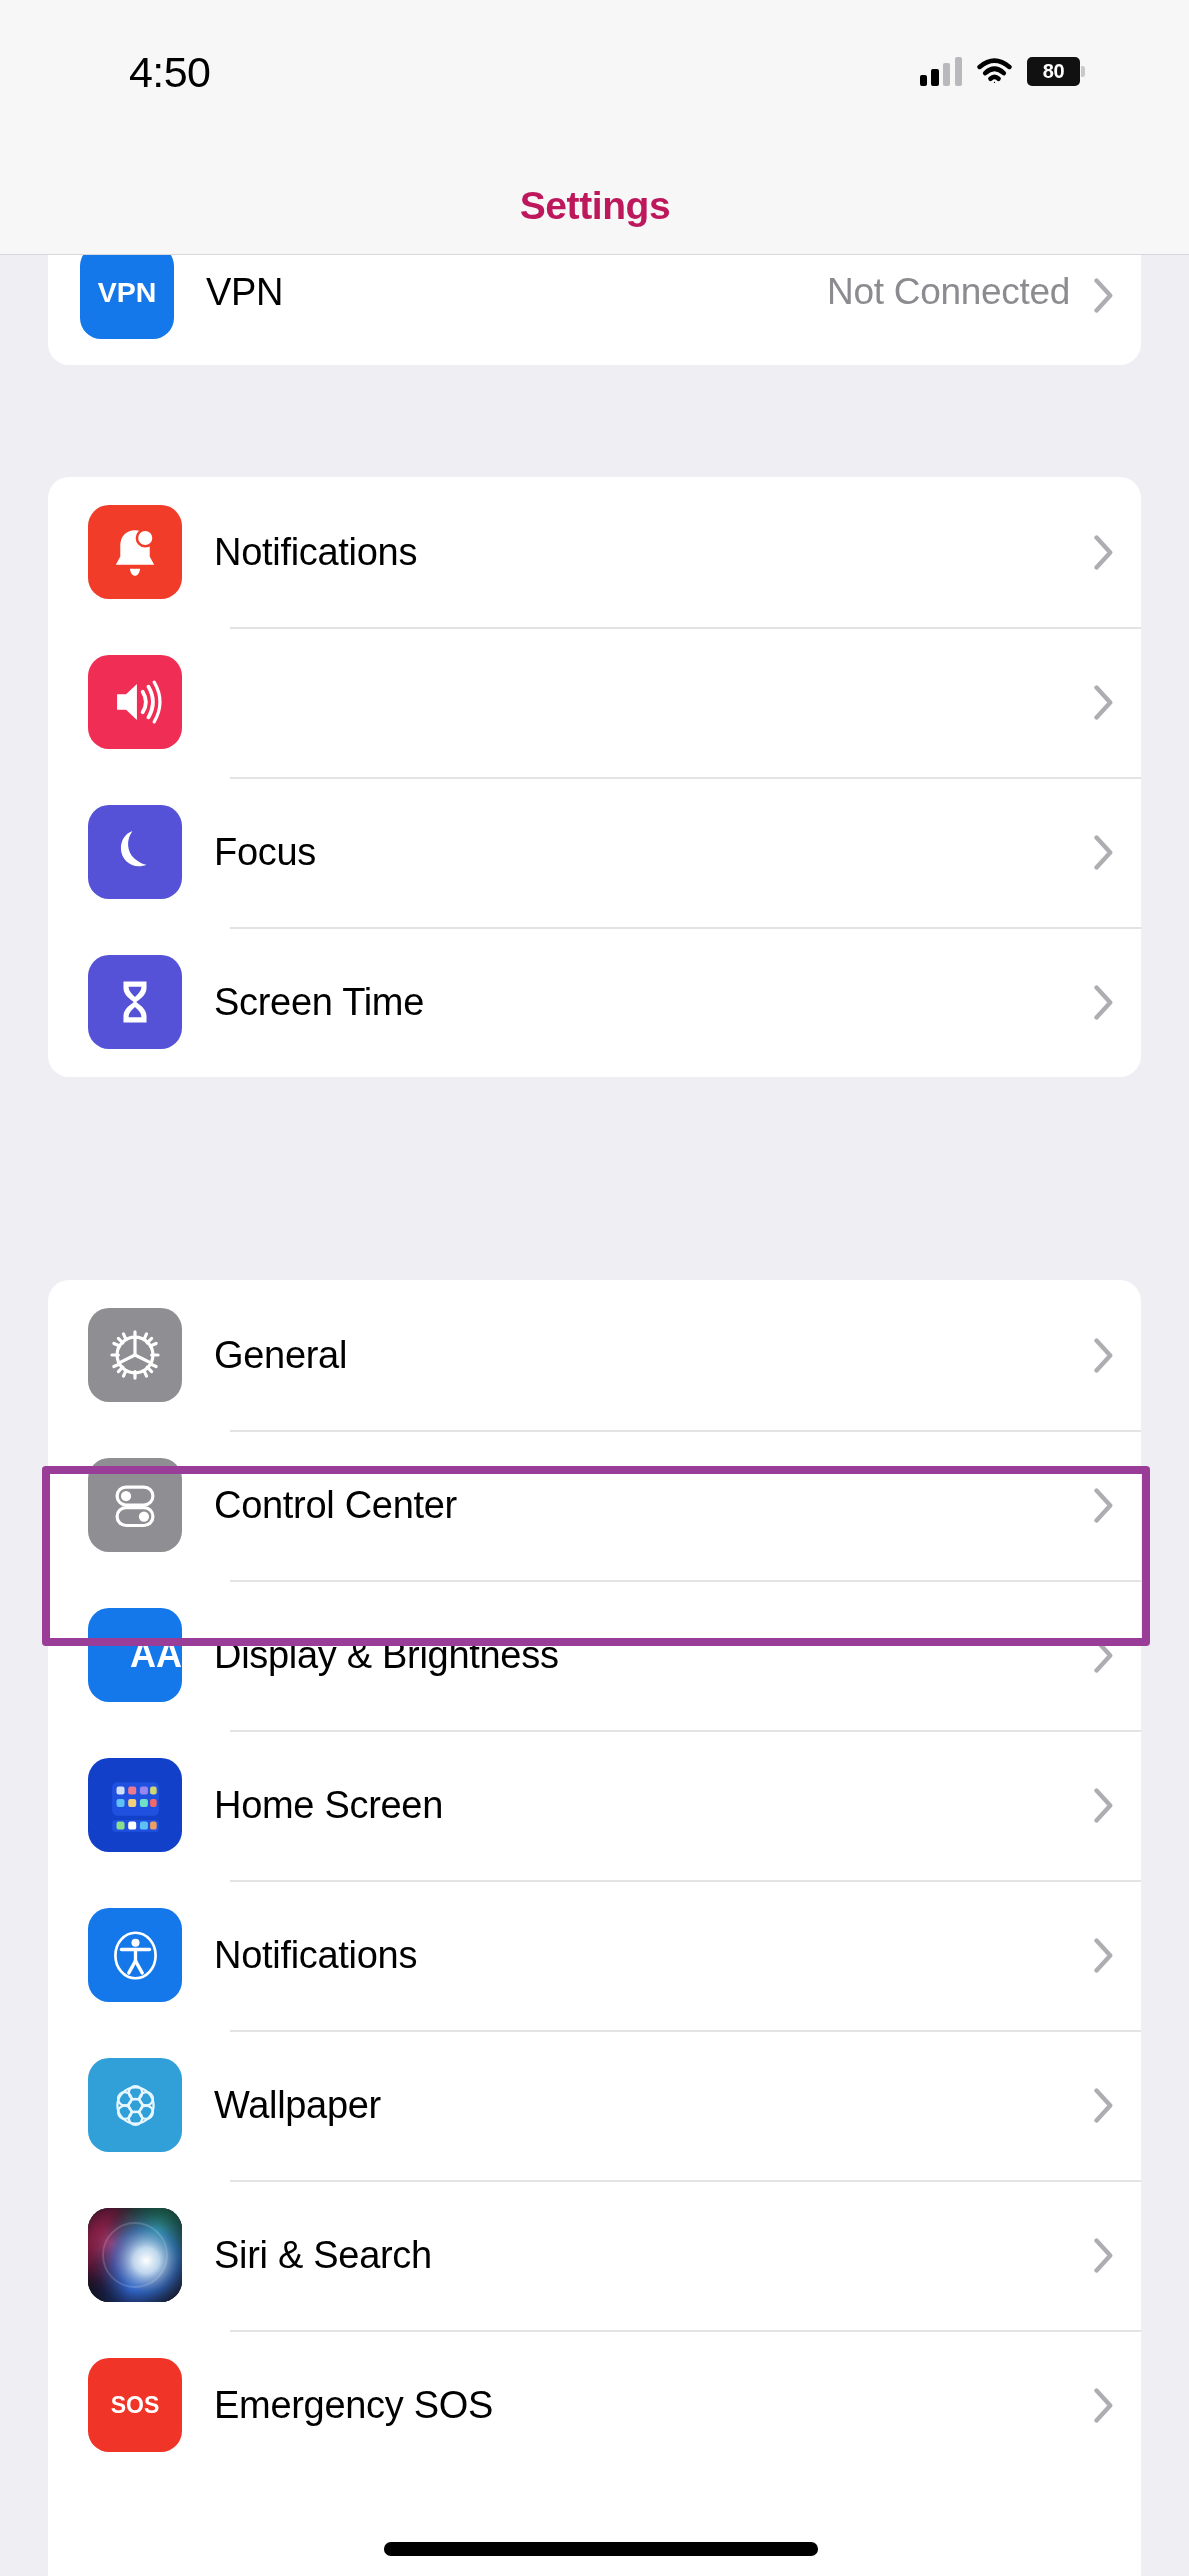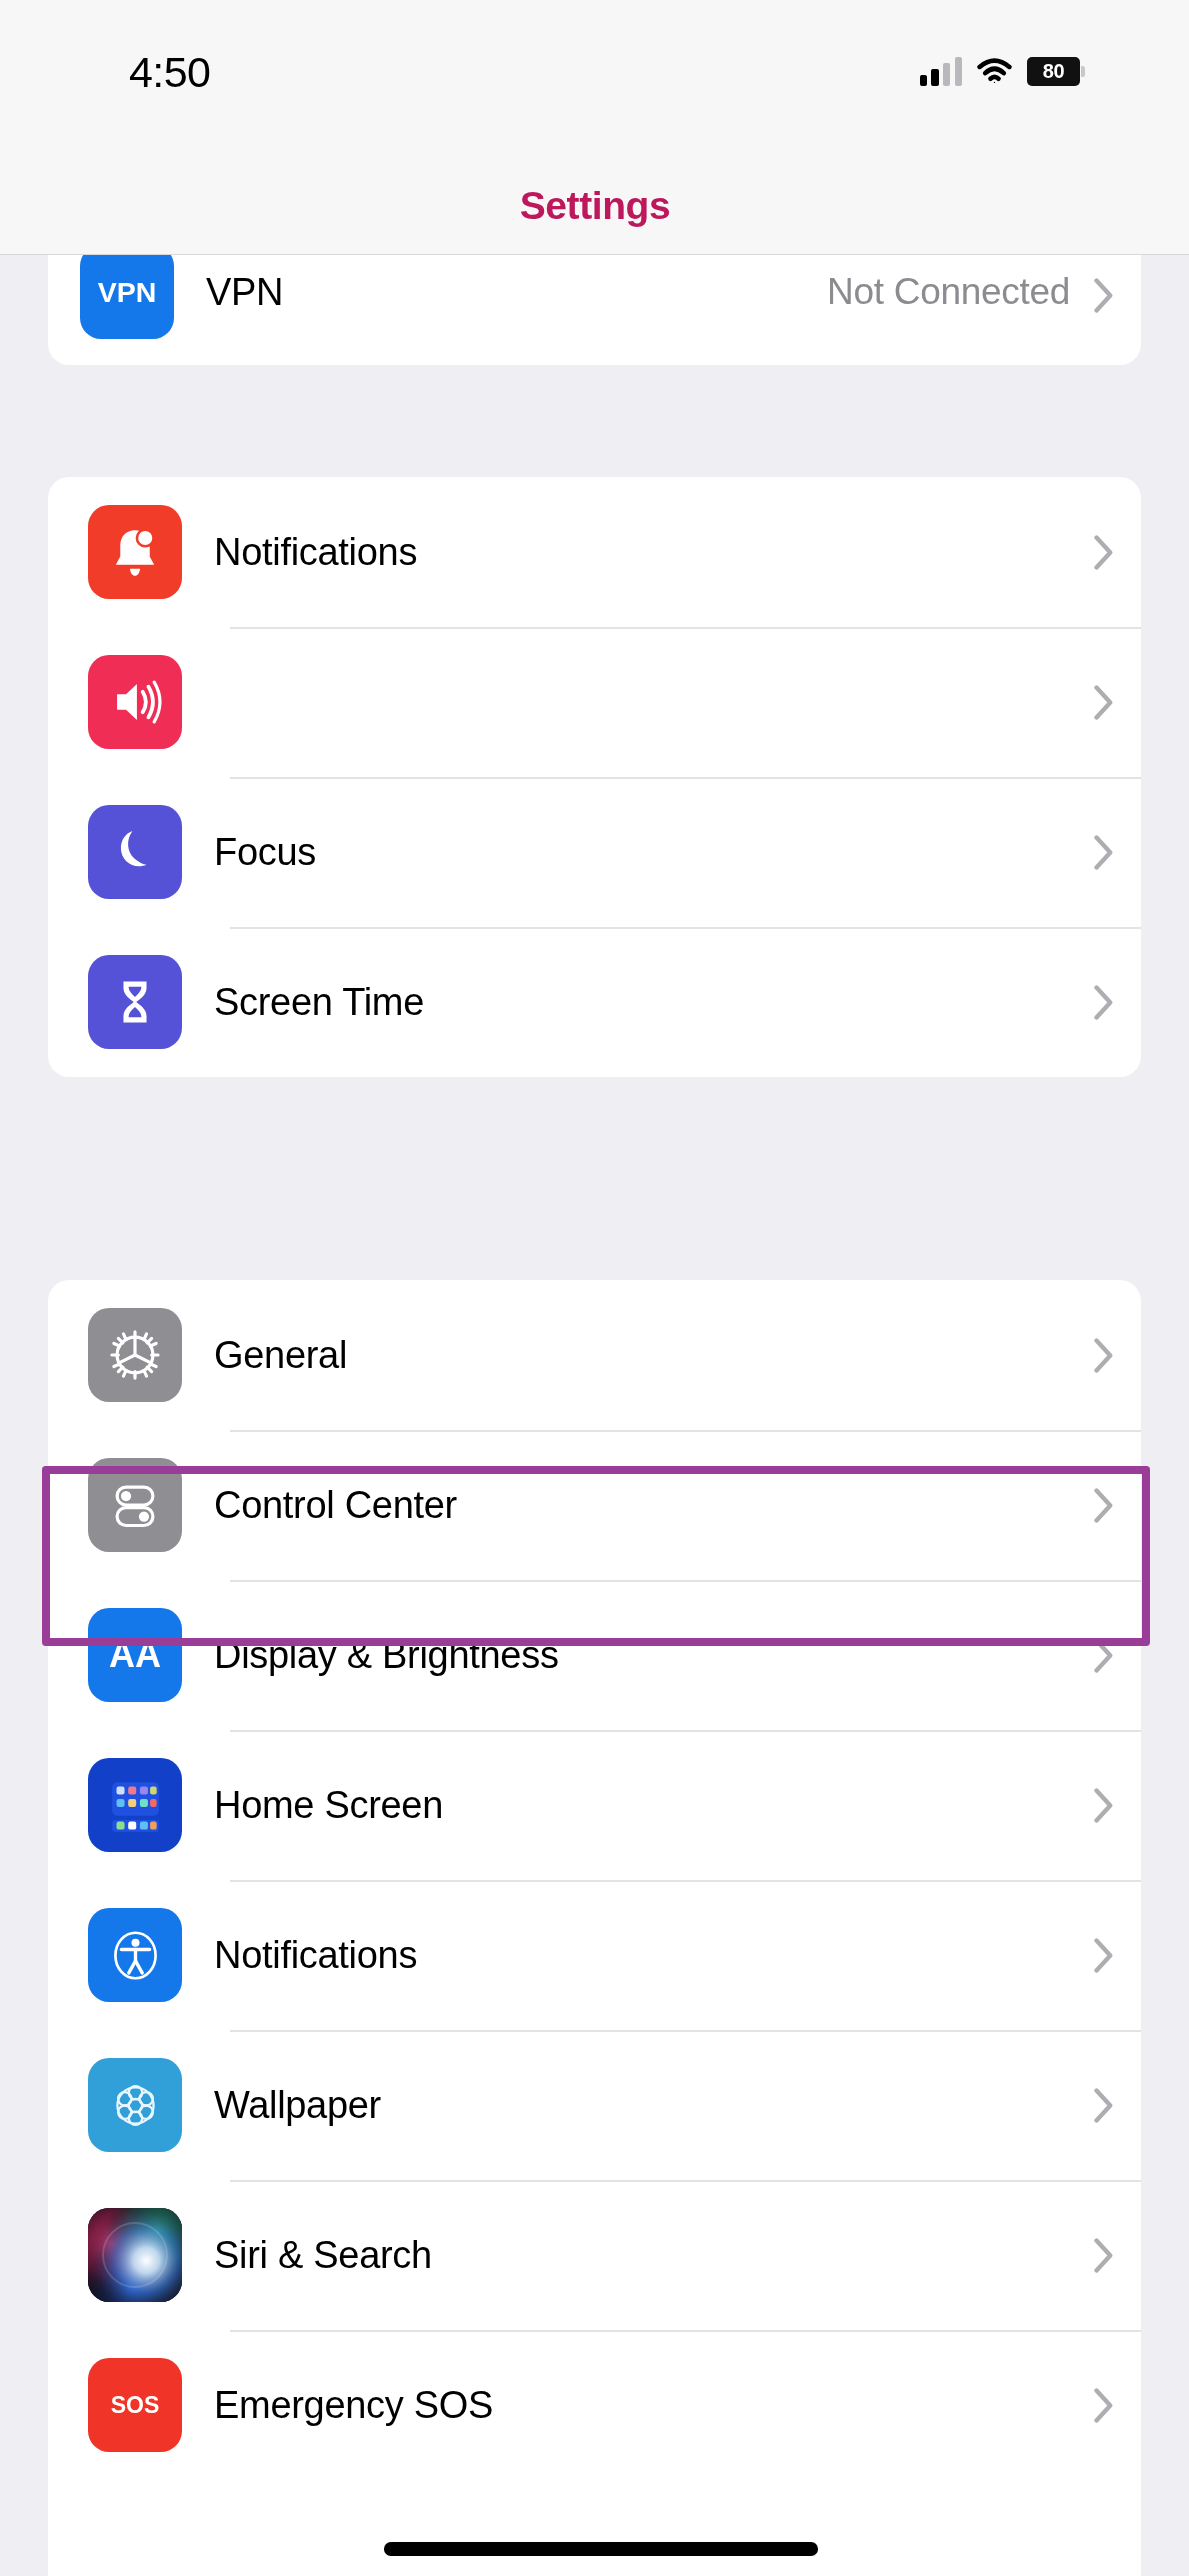--- a/index.html
+++ b/index.html
@@ -337,21 +337,21 @@
         </div>
         <div class="row-label">Control Center</div>
         <div class="row-right">
           <svg class="chev" viewBox="0 0 32 56">
               <path d="M4 4 L26 28 L4 52" fill="none" stroke="#aeaeb2" stroke-width="7" stroke-linecap="round" stroke-linejoin="round"></path>
             </svg>
         </div>
       </div>
 
       <div class="row">
-        <div class="icon-box" style="background:#1478ea;">
+        <div class="icon-box" style="background:#1478ea;justify-content:flex-end;">
           <span class="icon-txt" style="font-size:36px;">AA</span>
         </div>
         <div class="row-label">Display &amp; Brightness</div>
         <div class="row-right">
           <svg class="chev" viewBox="0 0 32 56">
               <path d="M4 4 L26 28 L4 52" fill="none" stroke="#aeaeb2" stroke-width="7" stroke-linecap="round" stroke-linejoin="round"></path>
             </svg>
         </div>
       </div>
 

